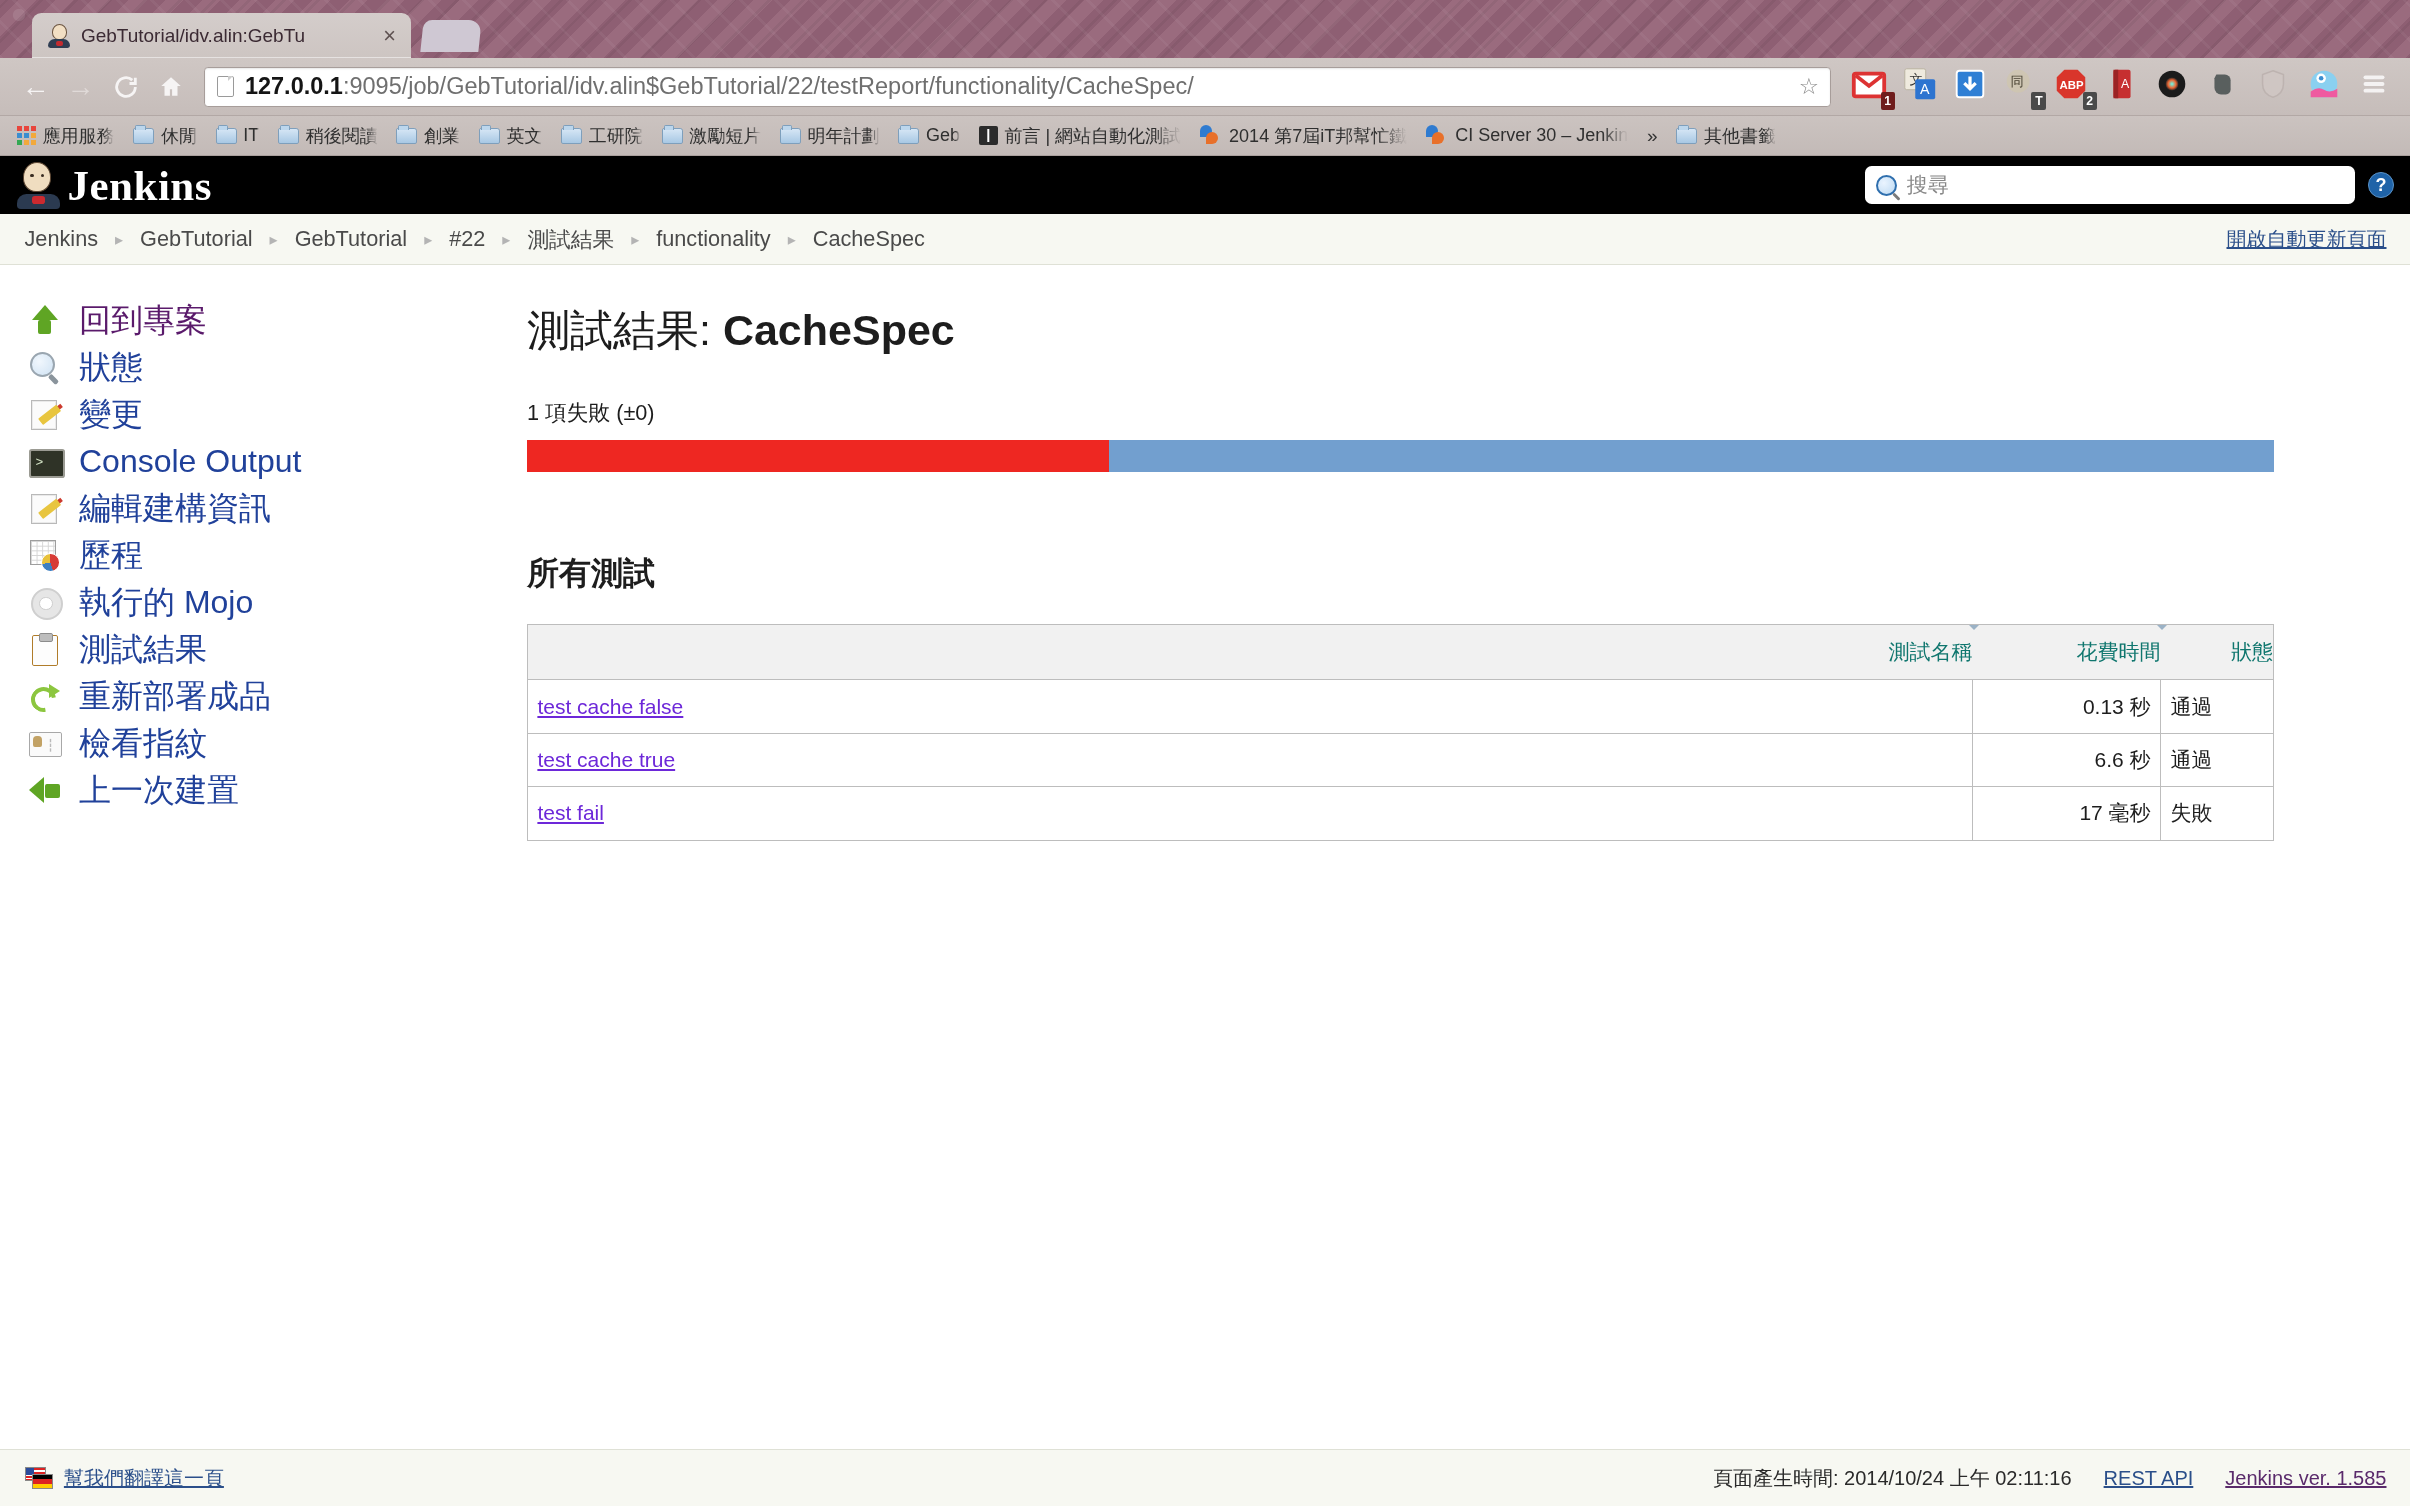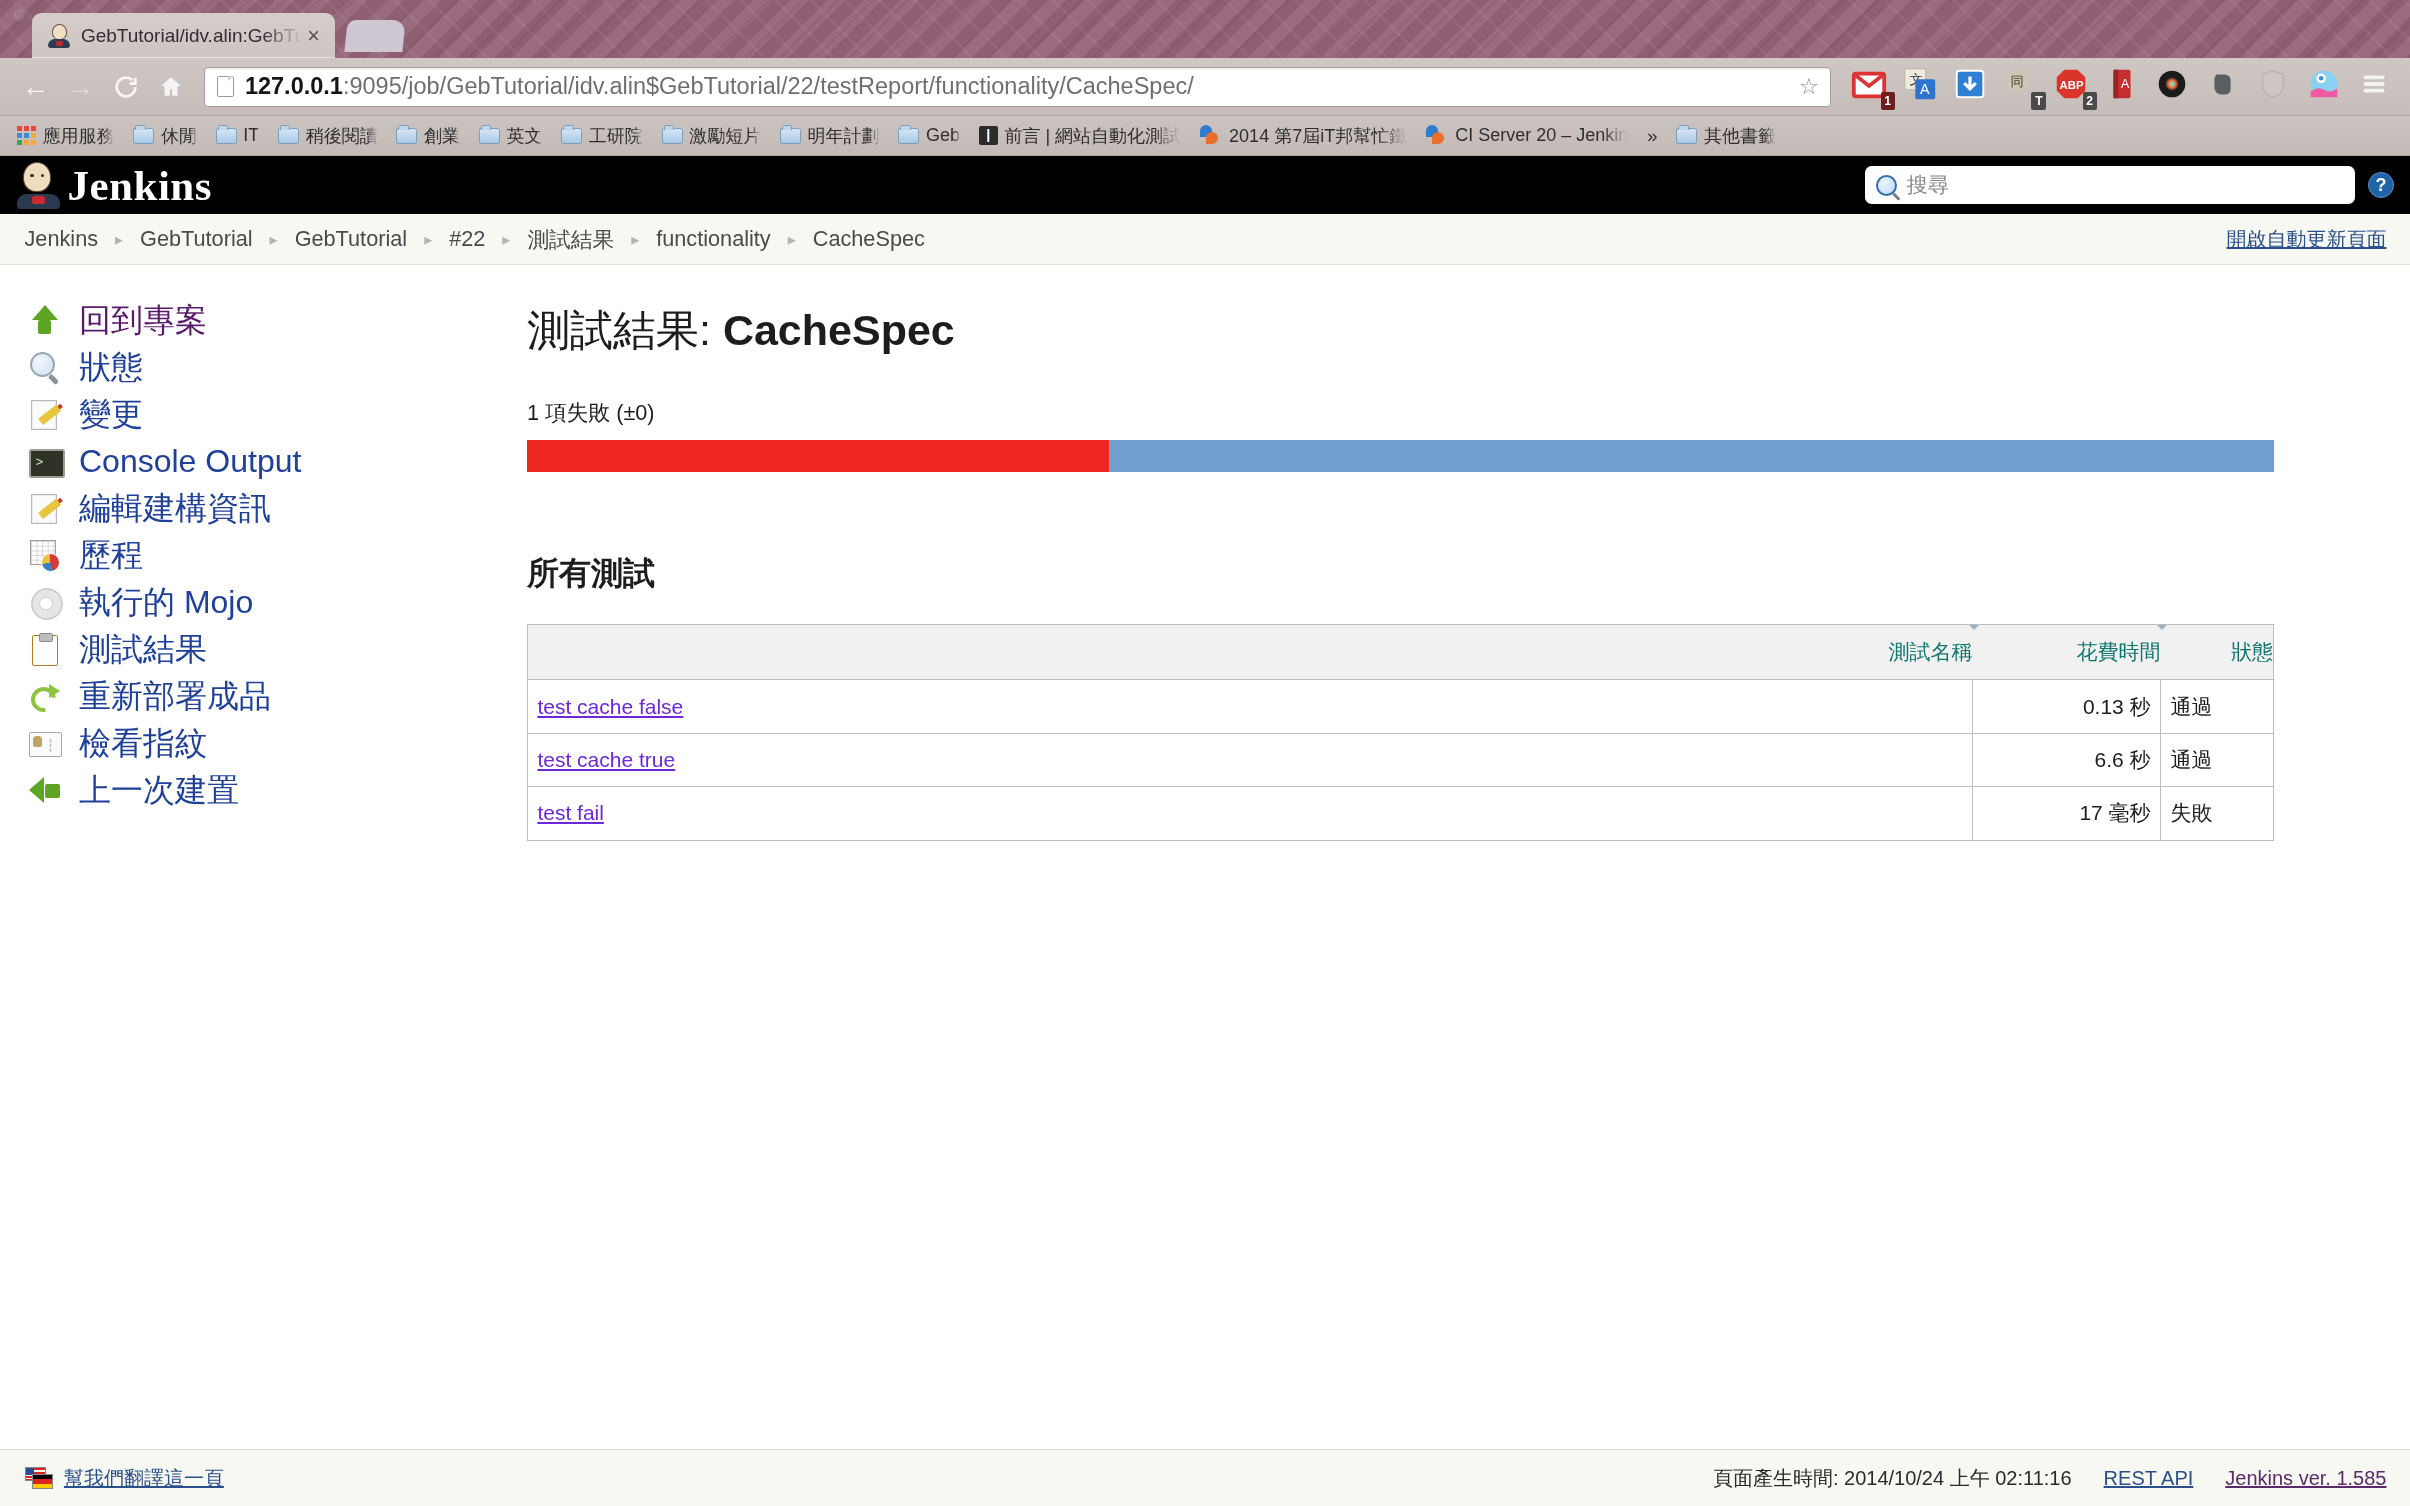--- a/index.html
+++ b/index.html
@@ -30,21 +30,21 @@
   }
   #tabstrip::after {
     content:""; position:absolute; inset:0;
     background:
       repeating-linear-gradient(45deg, rgba(255,255,255,.045) 0 2.8px, transparent 2.8px 24.5px),
       repeating-linear-gradient(-45deg, rgba(0,0,0,.05) 0 2.8px, transparent 2.8px 24.5px);
     pointer-events:none;
   }
   .tab {
     position: relative; z-index: 2;
-    height: 45px; width: 303px;
+    height: 45px; width: 379px;
     background: linear-gradient(#d4cdcb, #cdc5c2);
     border-radius: 9.4px 9.4px 0 0;
     display: flex; align-items: center;
     padding: 0 9.4px 0 15px;
     box-shadow: 0 -0.9px 0 rgba(255,255,255,.5) inset;
   }
   .tab-favicon {
     width: 24.5px; height: 24.5px; flex: 0 0 24.5px;
     margin-right: 9.4px; position: relative;
   }
@@ -548,21 +548,21 @@
           <i class="b b1"></i>
           <i class="b b2"></i>
         </span>
         <span class="bm-label">2014 第7屆iT邦幫忙鐵</span>
       </div>
     <div class="bm">
         <span class="speech">
           <i class="b b1"></i>
           <i class="b b2"></i>
         </span>
-        <span class="bm-label">CI Server 20 – Jenkin</span>
+        <span class="bm-label">CI Server 30 – Jenkin</span>
       </div>
     <div class="chev-more">»</div>
     <div class="bm">
         <span class="folder"></span>
         <span class="bm-label">其他書籤</span>
       </div>
   </div>
 
   <div id="page">
 

